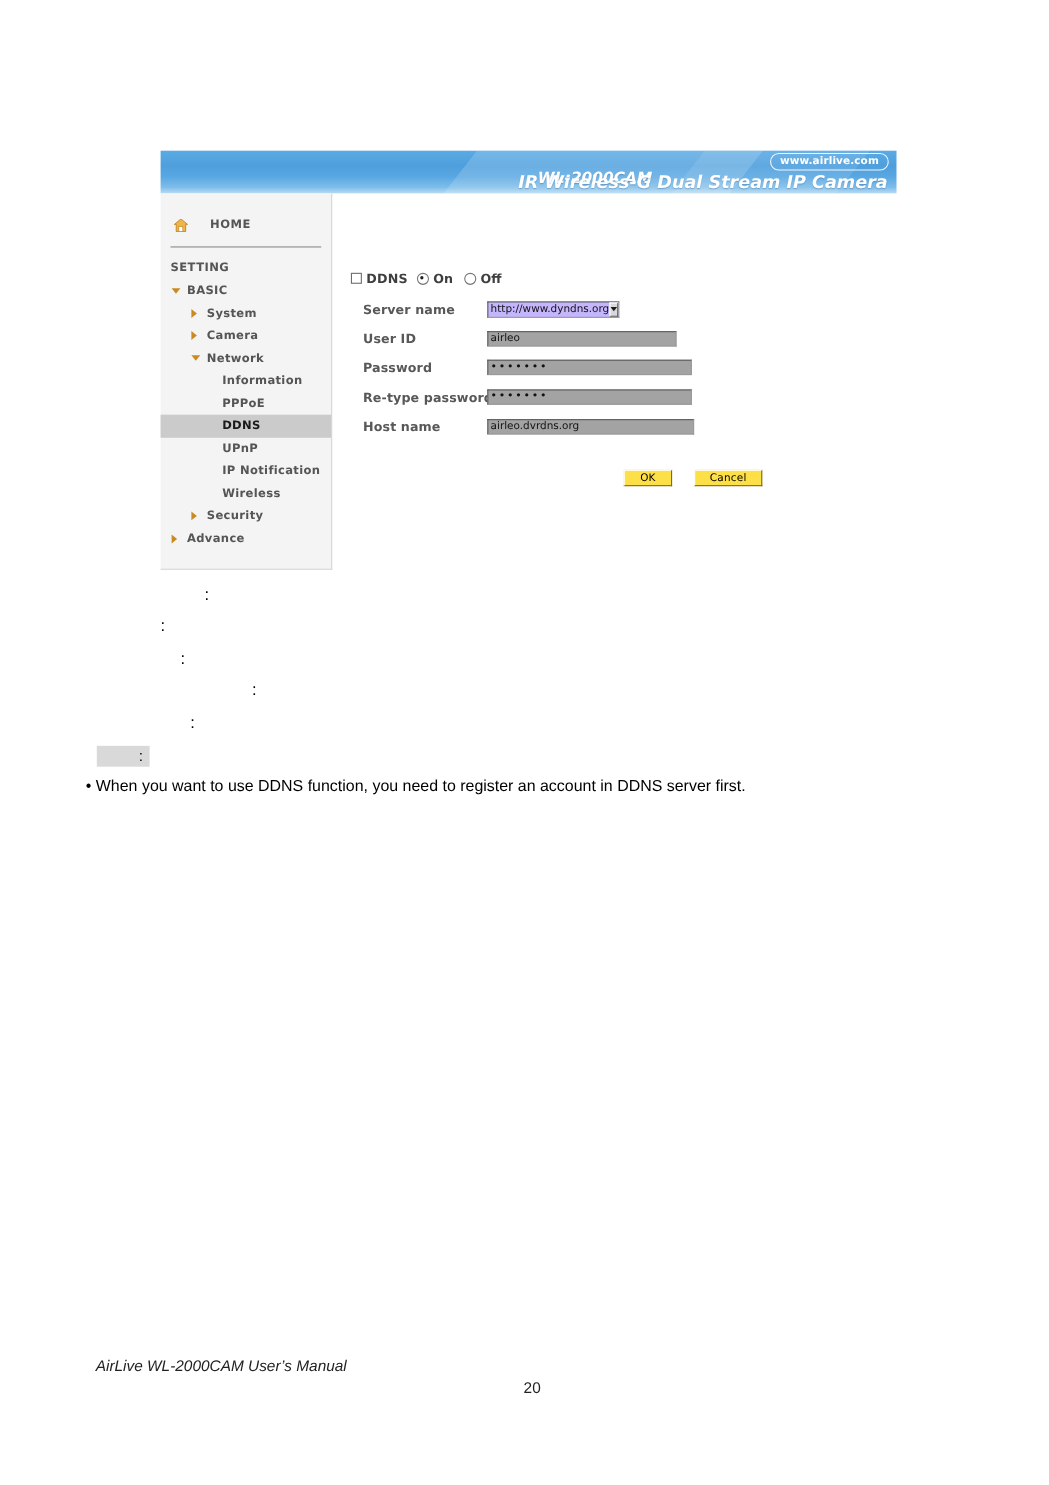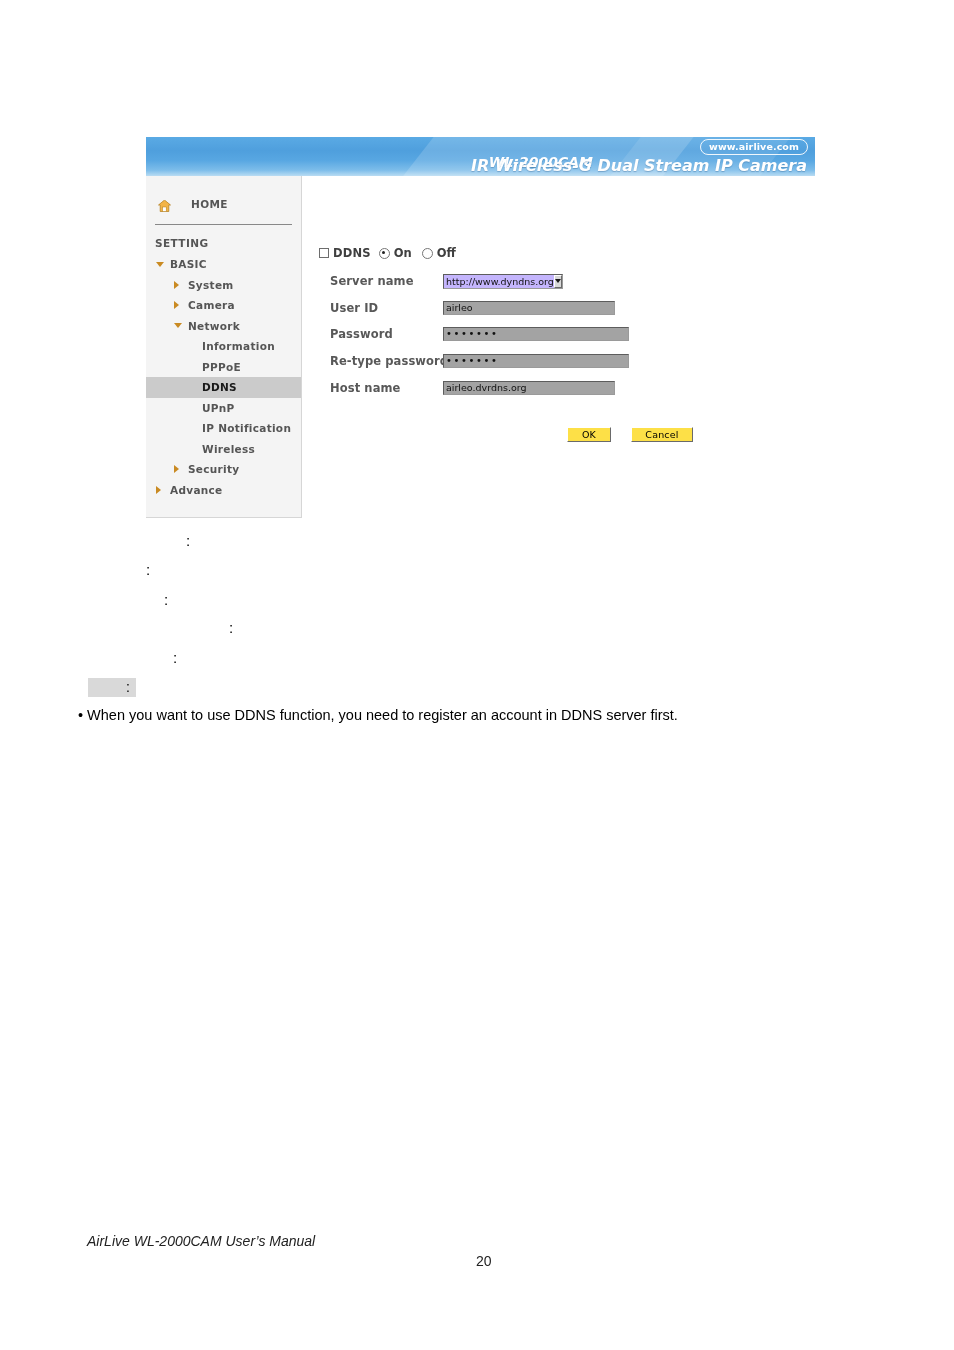--- a/index.html
+++ b/index.html
@@ -308,21 +308,21 @@
     font-family: "DejaVu Sans", sans-serif;
     font-size: 9.5px;
     color: #111111;
     padding: 0 2px;
     line-height: 12px;
     white-space: nowrap;
     overflow: hidden;
   }
   .finput.w-user { width: 172px; }
   .finput.w-pass { width: 186px; }
-  .finput.w-host { width: 172px; }
+  .finput.w-host { width: 188px; }
   .pw-dots {
     letter-spacing: 1.6px;
     font-size: 10px;
     line-height: 12px;
   }
   .fselect {
     height: 15px;
     width: 120px;
     box-sizing: border-box;
     border: 1px solid #9a9a9a;

